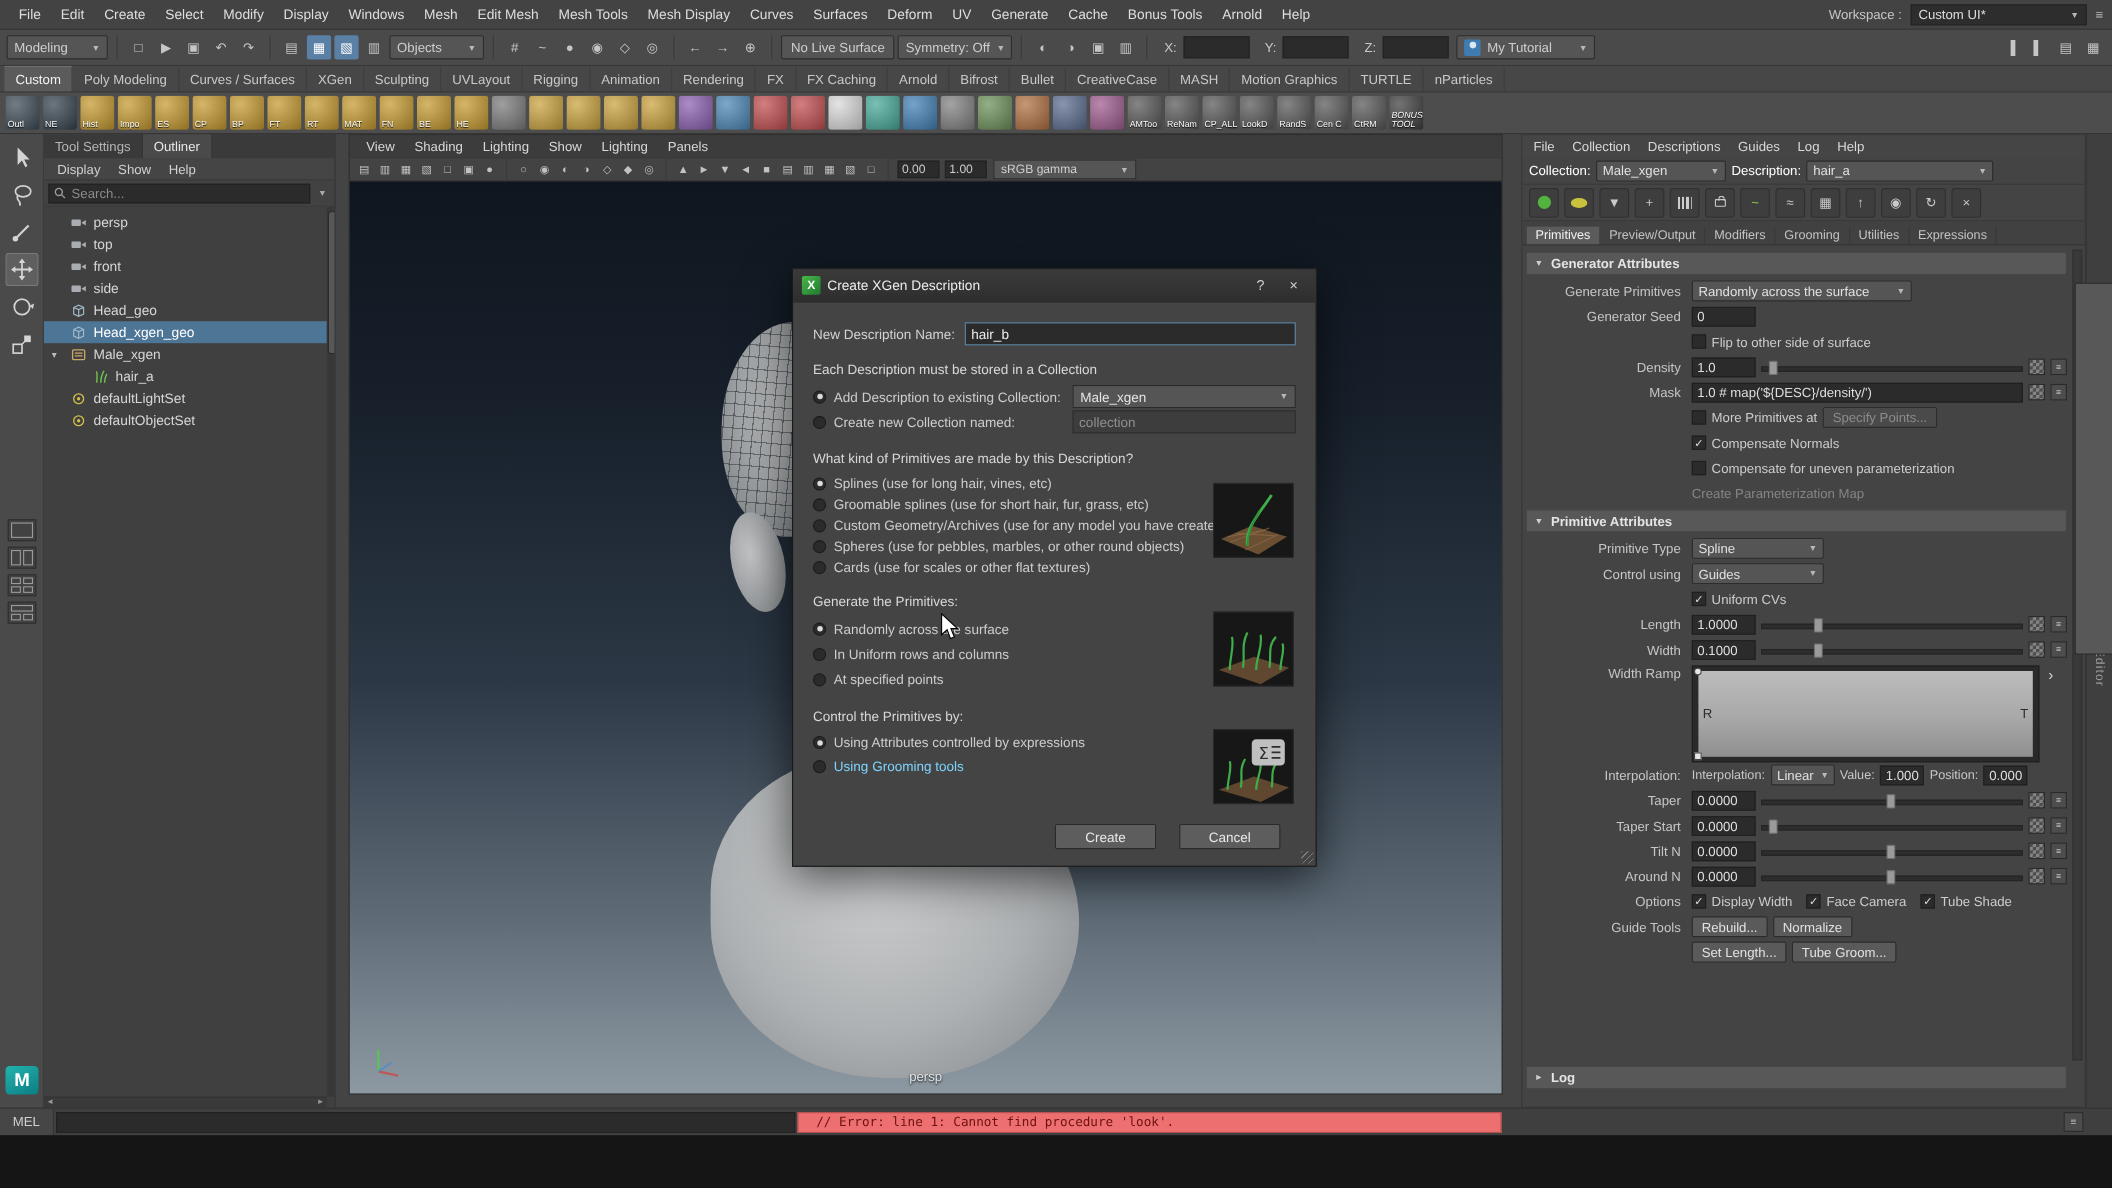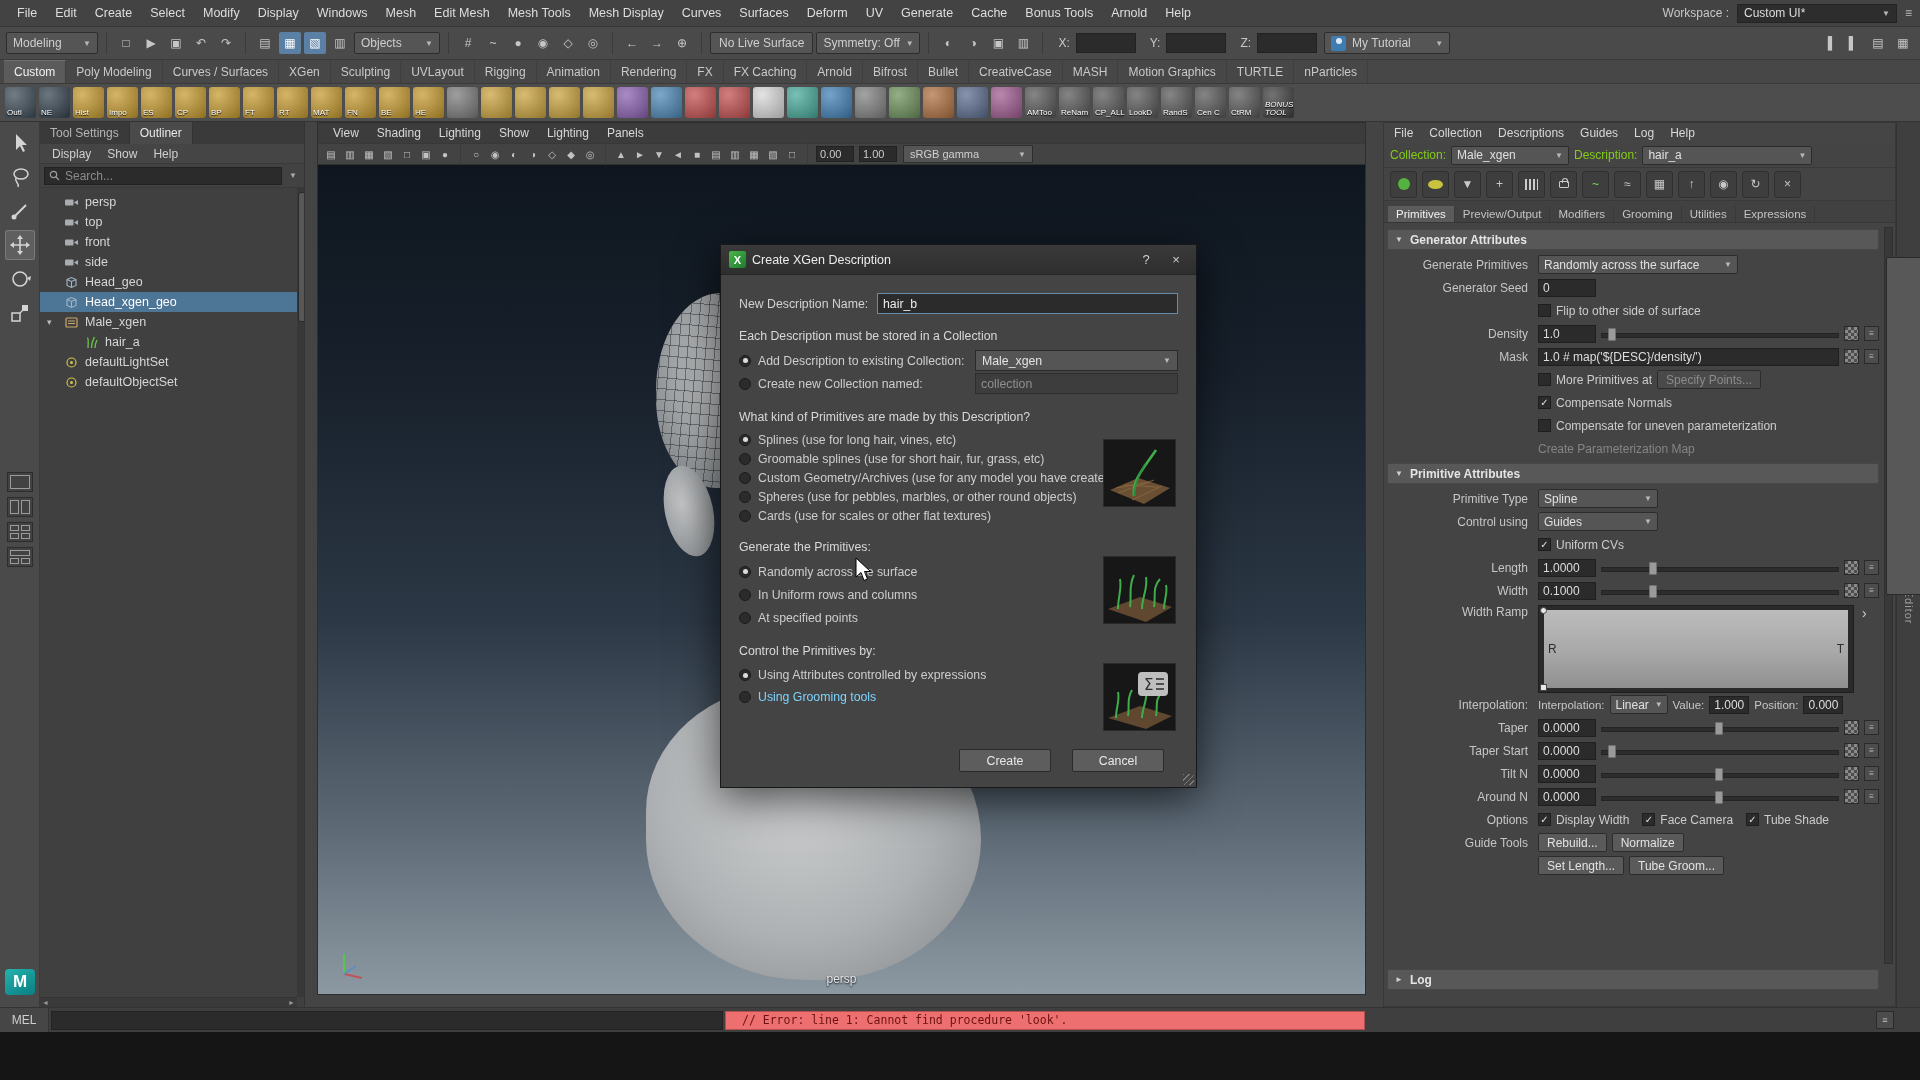--- a/index.html
+++ b/index.html
@@ -75,21 +75,21 @@
 .head-back::after{content:"";position:absolute;inset:0;border-radius:inherit;background:repeating-linear-gradient(95deg,rgba(30,36,42,.45) 0 1px,transparent 1px 9px),repeating-linear-gradient(5deg,rgba(30,36,42,.45) 0 1px,transparent 1px 11px)}
 .head-ear{position:absolute;left:347px;top:300px;width:48px;height:92px;border-radius:50%;transform:rotate(-12deg);background:radial-gradient(ellipse at 40% 40%,#c2c4c6,#9b9ea0 60%,#7e8183)}
 .head-lower{position:absolute;left:328px;top:520px;width:335px;height:295px;border-radius:45% 55% 50% 50%;background:radial-gradient(ellipse at 45% 35%,#cfd1d2,#aeb1b3 55%,#8b8f92 90%)}
 #vp-axis{position:absolute;left:16px;bottom:12px}
 #persp-label{position:absolute;left:0;right:0;bottom:8px;text-align:center;color:#e0e4e7;font-size:12px;text-shadow:0 1px 2px #000}
 
 #xgen{position:absolute;left:1383px;top:0;width:513px;height:100%;background:#444;border:1px solid #383838;display:flex;flex-direction:column}
 .xg-menus{height:20px;display:flex;align-items:center;padding:0 2px;background:#454545}
 .xg-menu{padding:0 8px;font-size:12px;color:#d8d8d8}
 .xg-selrow{height:24px;display:flex;align-items:center;padding:0 6px;gap:5px}
-.xg-selrow .lab{color:#84cc16;white-space:nowrap}
+.xg-selrow .lab{color:#ffffff;white-space:nowrap}
 .xg-select{height:19px;background:#555;border:1px solid #2c2c2c;border-radius:2px;display:flex;align-items:center;padding:0 5px;color:#e0e0e0;white-space:nowrap;overflow:hidden}
 .xg-toolbar{height:34px;display:flex;align-items:center;gap:5px;padding:0 6px;border-top:1px solid #3a3a3a;border-bottom:1px solid #3a3a3a}
 .xg-tool{width:27px;height:27px;background:#3e3e3e;border:1px solid #303030;border-radius:3px;display:flex;align-items:center;justify-content:center;color:#c9c9c9;font-size:12px}
 .lock-body{width:10px;height:7px;border:1px solid #c9c9c9;border-radius:1px;position:relative;display:block}
 .lock-body::before{content:"";position:absolute;left:2px;top:-4px;width:4px;height:4px;border:1px solid #c9c9c9;border-bottom:none;border-radius:3px 3px 0 0}
 .xg-tabs{height:22px;display:flex;align-items:flex-end;padding:0 4px;background:#414141;border-bottom:1px solid #363636}
 .xg-tab{padding:2px 8px;font-size:11.5px;color:#c3c3c3;border-right:1px solid #393939;white-space:nowrap}
 .xg-tab.active{background:#5b5b5b;color:#f2f2f2}
 #xg-content{flex:1;overflow:hidden;padding:3px 16px 0 3px;position:relative}
 .xg-section-header{height:21px;background:#585858;border:1px solid #474747;border-radius:2px;display:flex;align-items:center;gap:7px;padding:0 7px;font-weight:bold;color:#e4e4e4;margin:3px 0}

